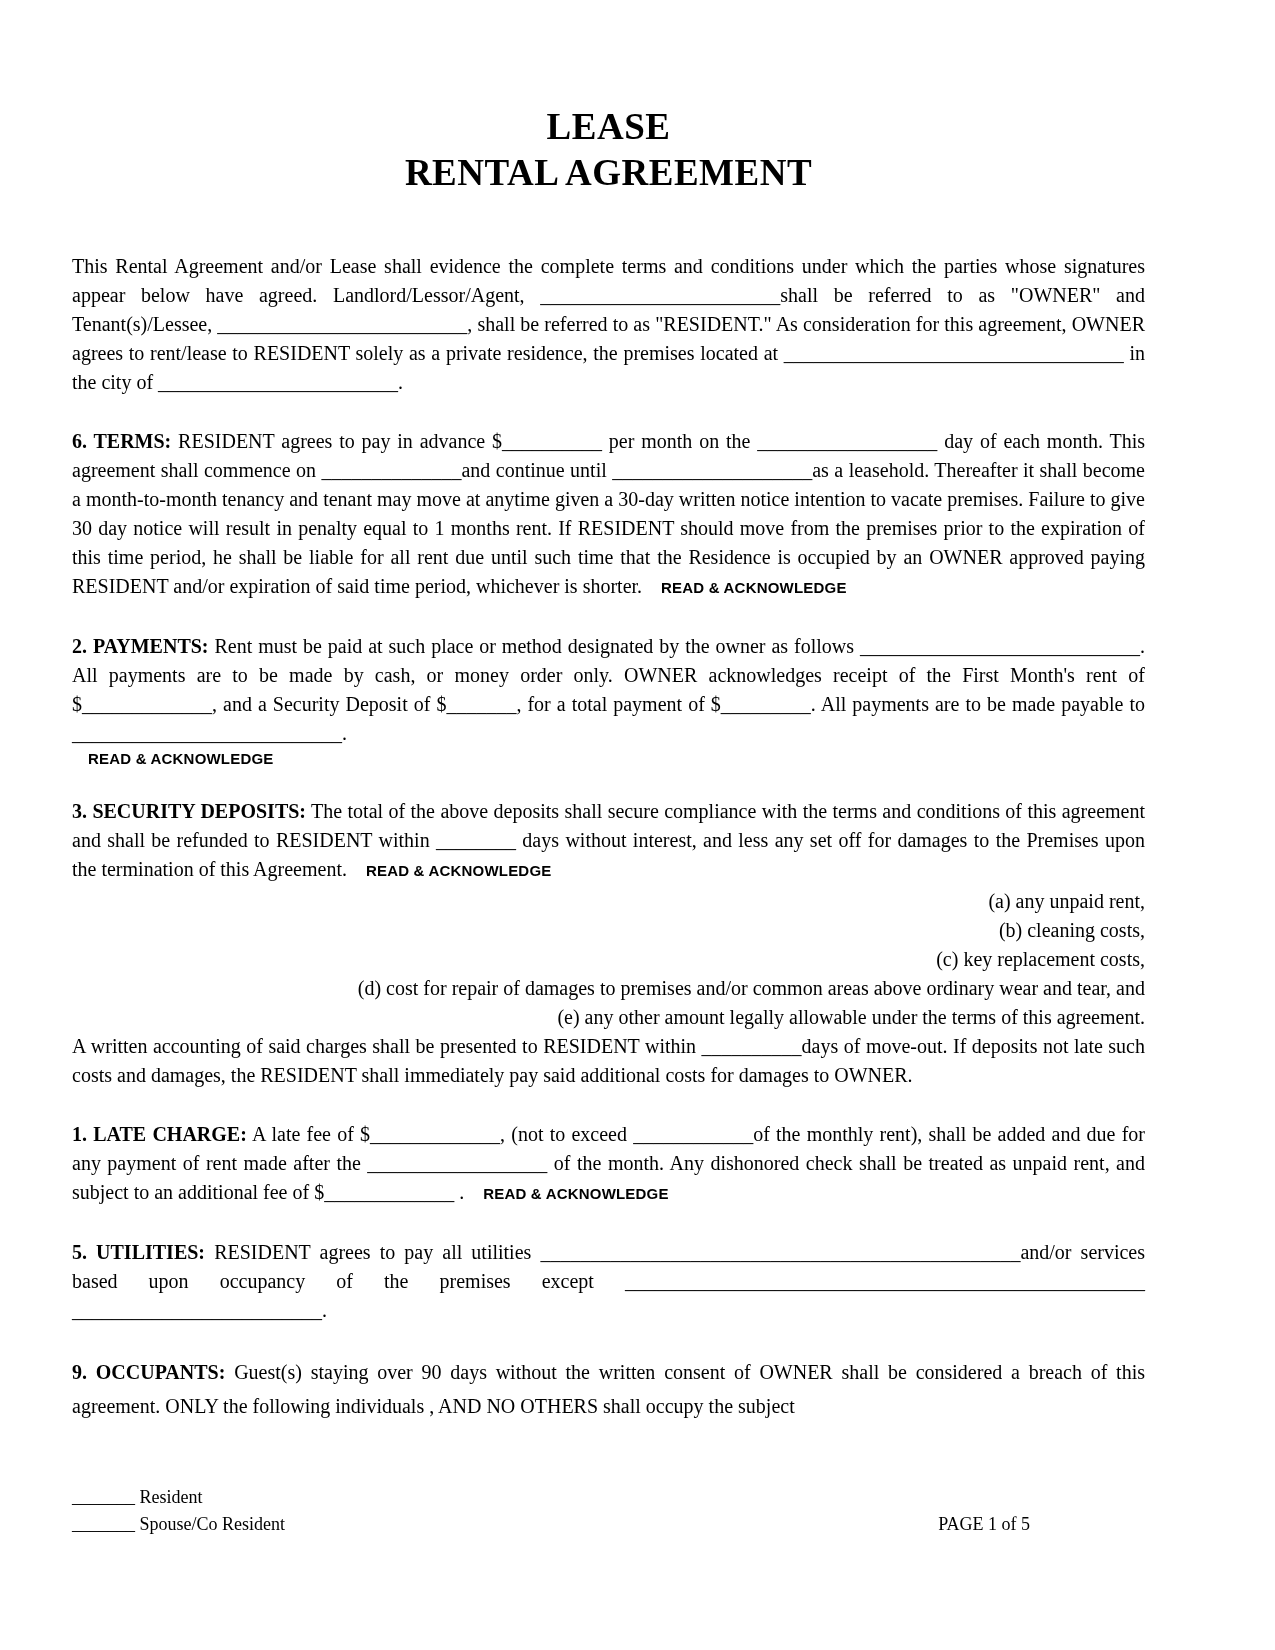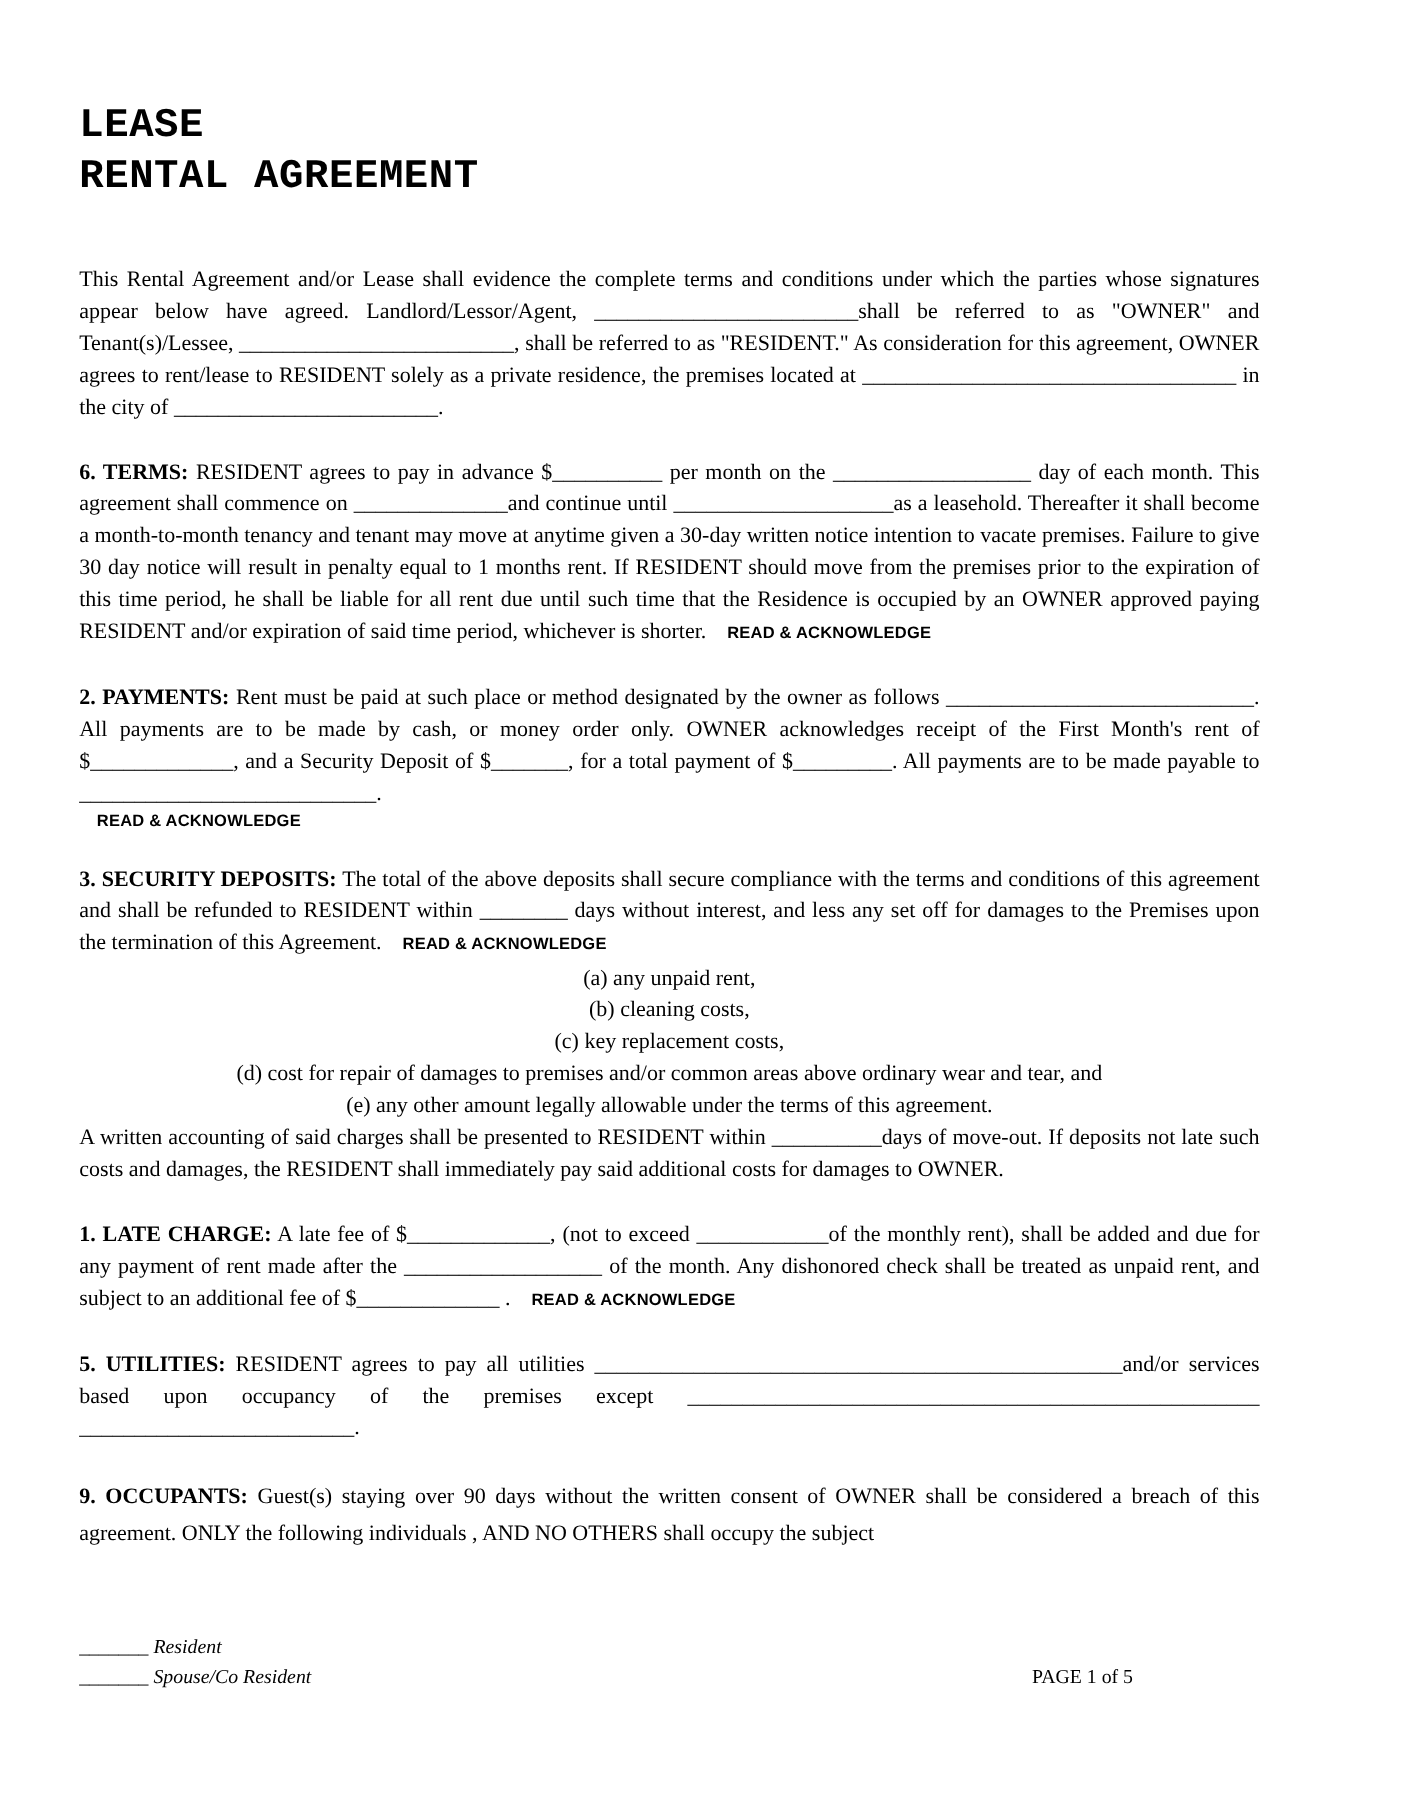--- a/index.html
+++ b/index.html
@@ -8,27 +8,26 @@
     width: 1275px;
     height: 1650px;
     background: #ffffff;
     color: #000000;
     position: relative;
     overflow: hidden;
     font-family: "Liberation Serif", serif;
     padding: 88px 130px 0 72px;
   }
   .doc-title {
-    margin: 4px 0 56px 0;
-    text-align: left;
+    margin: 16px 0 56px 0;
+    text-align: center;
     font-weight: bold;
     font-size: 37px;
     line-height: 46px;
     letter-spacing: 0.5px;
-    font-family: Liberation Mono, monospace;
   }
   .title-line { display: block; }
   .para {
     font-size: 20px;
     line-height: 29px;
     text-align: justify;
     margin: 0 0 30px 0;
   }
   .para.no-gap { margin-bottom: 2px; }
   .sec-label { font-weight: bold; }
@@ -45,35 +44,35 @@
     margin: 0 0 30px 16px;
     font-family: "Liberation Sans", sans-serif;
     font-weight: bold;
     font-size: 15px;
     letter-spacing: 0.2px;
   }
   .list-block { margin: 0; }
   .line {
     font-size: 20px;
     line-height: 29px;
-    text-align: center;
+    text-align: right;
   }
   .para.wide { line-height: 34px; }
   .footer {
     position: absolute;
     left: 72px;
     right: 130px;
     bottom: 112px;
     display: flex;
     justify-content: space-between;
     align-items: flex-end;
     font-size: 18px;
     line-height: 27px;
   }
-  .footer-line { white-space: nowrap; font-style: italic; }
+  .footer-line { white-space: nowrap; }
   .page-number { white-space: nowrap; padding-right: 115px; }
 </style>
 </head>
 <body>
 
 <div class="page">
 
   <h1 class="doc-title">
     <span class="title-line">LEASE</span>
     <span class="title-line">RENTAL AGREEMENT</span>

